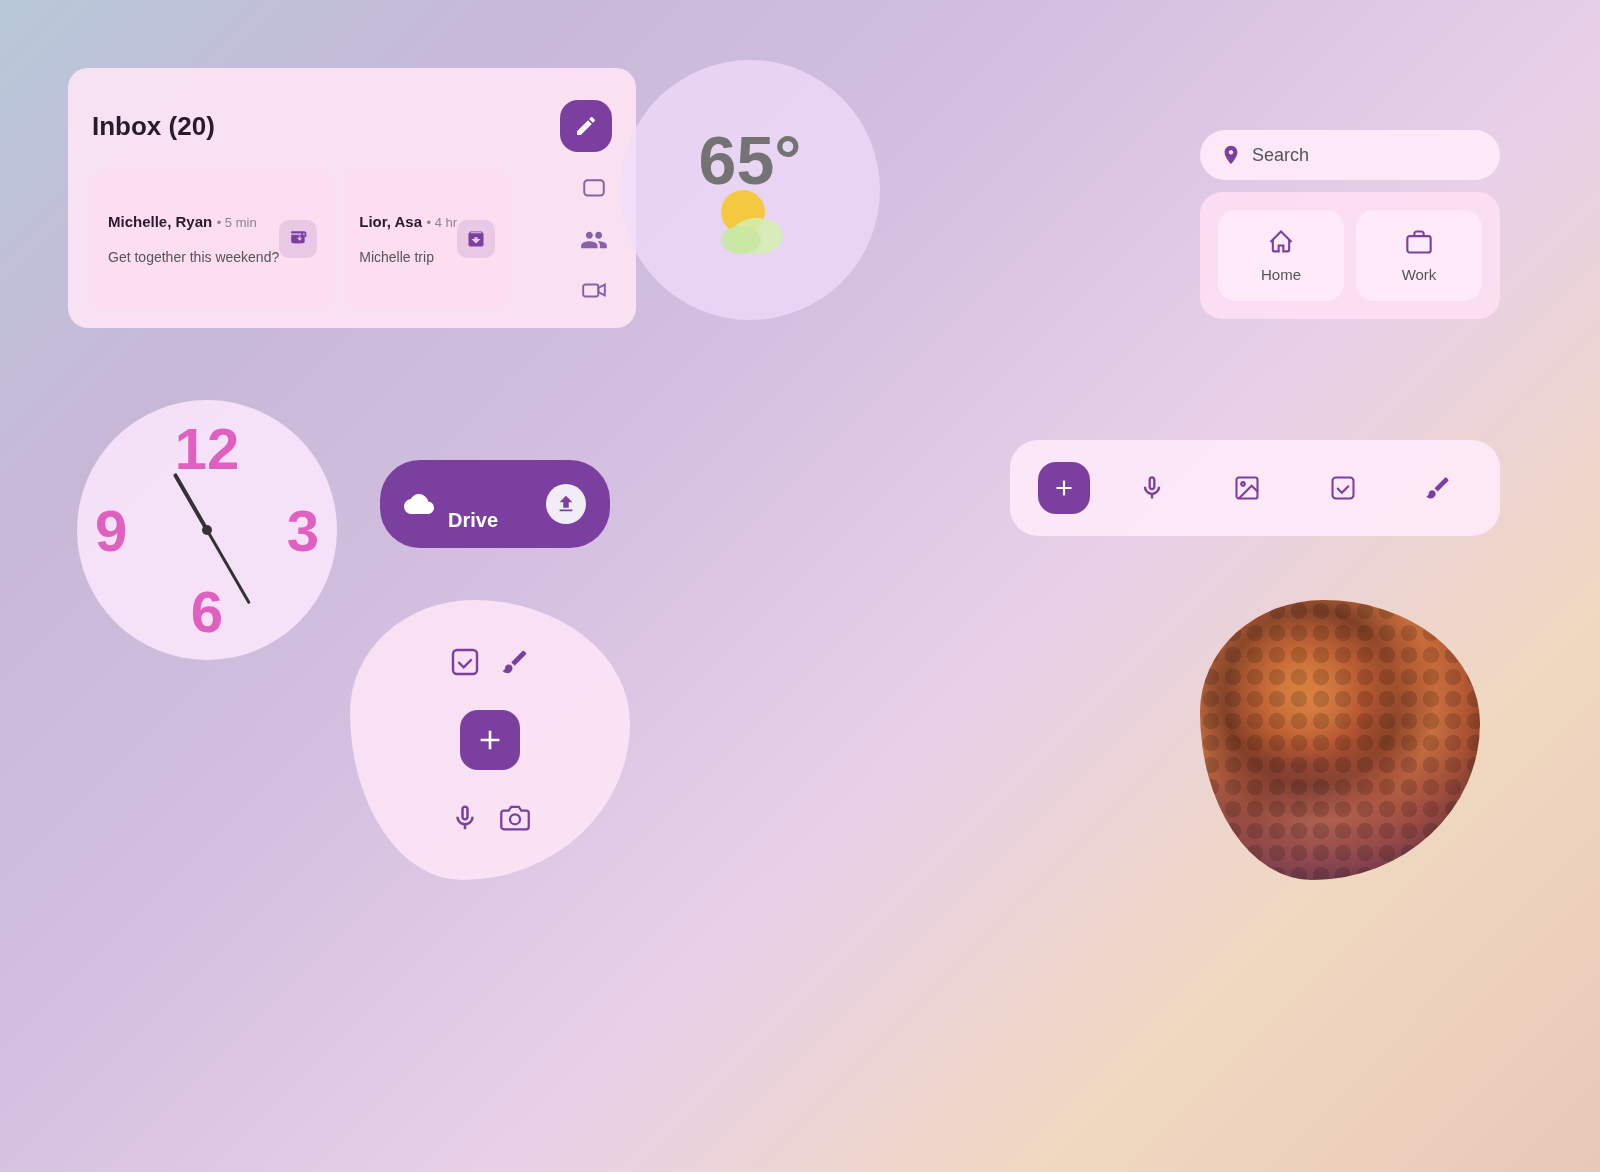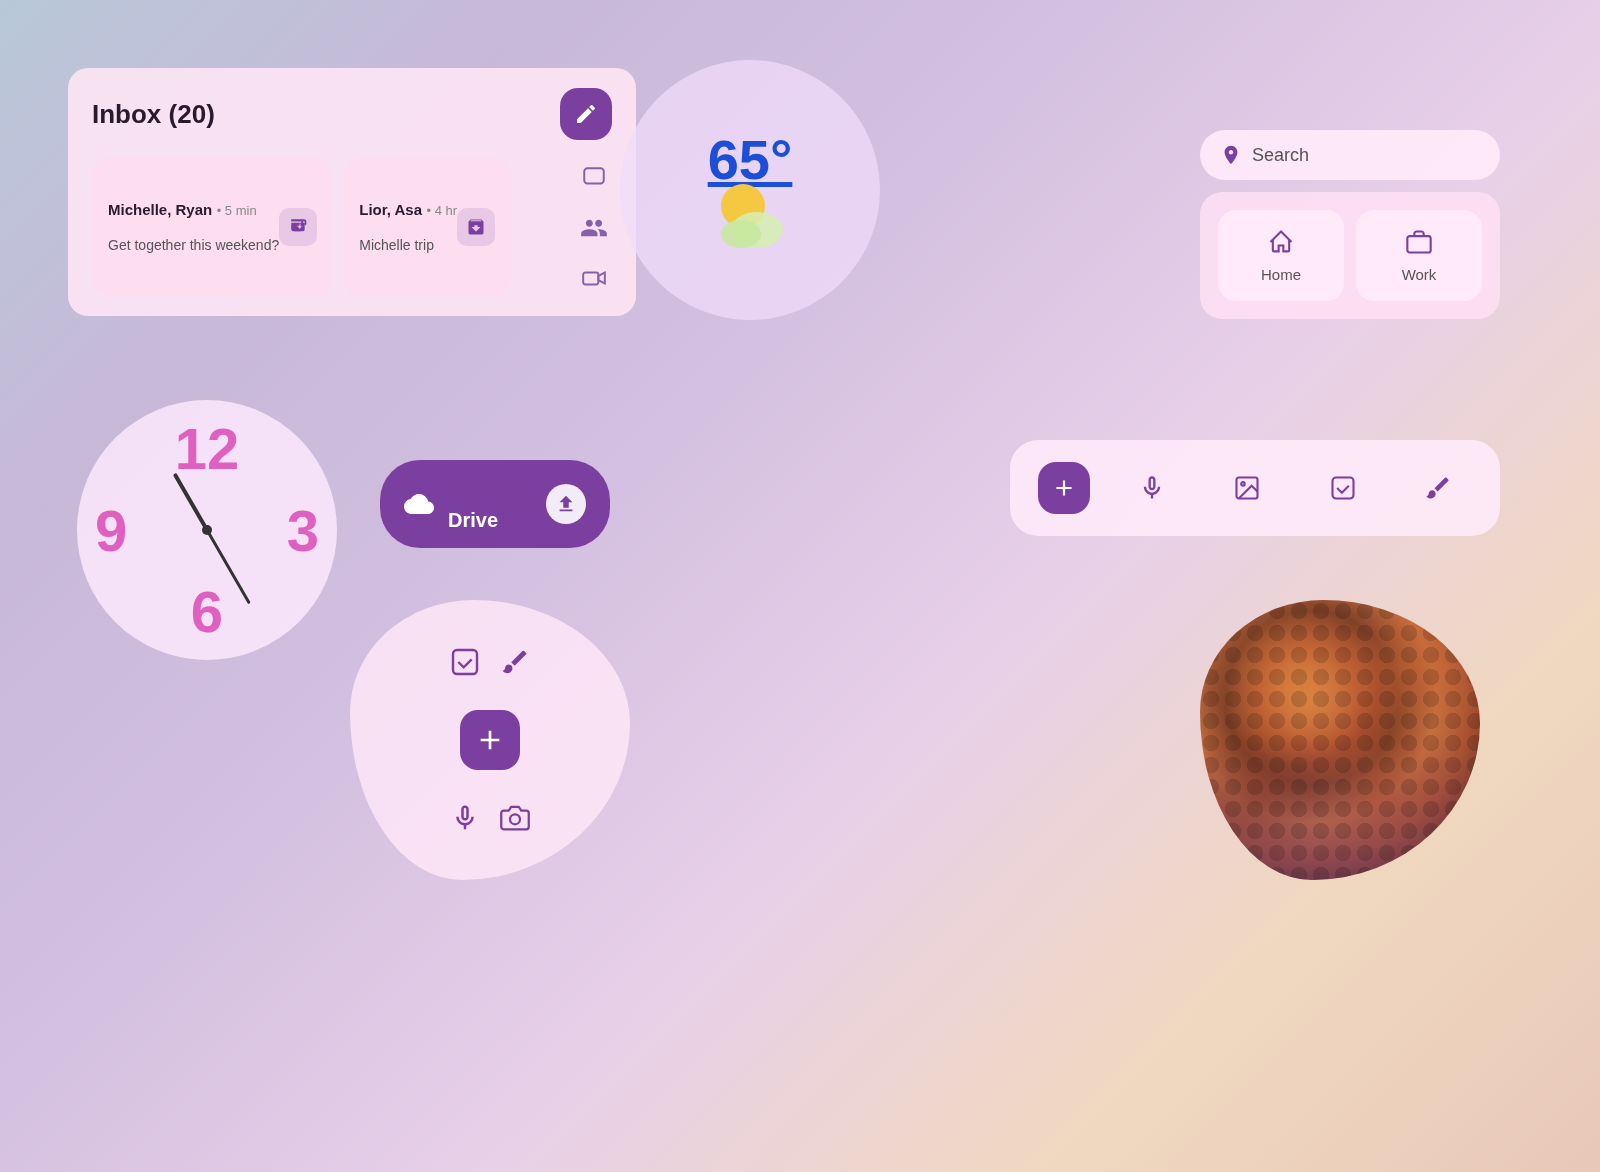--- a/index.html
+++ b/index.html
@@ -14,21 +14,21 @@
     }
 
     
     .inbox-widget {
       position: absolute;
       top: 68px;
       left: 68px;
       width: 568px;
       background: rgba(255, 230, 245, 0.88);
       border-radius: 20px;
-      padding: 20px 24px 20px 24px;
+      padding: 32px 24px 20px 24px;
     }
 
     .inbox-header {
       display: flex;
       justify-content: space-between;
       align-items: center;
       margin-bottom: 18px;
     }
 
     .inbox-title {
@@ -136,25 +136,24 @@
       height: 260px;
       background: rgba(240, 220, 250, 0.75);
       border-radius: 50%;
       display: flex;
       flex-direction: column;
       align-items: center;
       justify-content: center;
     }
 
     .weather-temp {
-      font-size: 56px;
+      font-size: 68px;
       font-weight: 800;
-      color: #1d4ed8;
+      color: #737373;
       line-height: 1;
-      text-decoration: underline;
     }
 
     .weather-icon-wrap {
       margin-top: -10px;
     }
 
     
     .search-widget {
       position: absolute;
       top: 130px;

